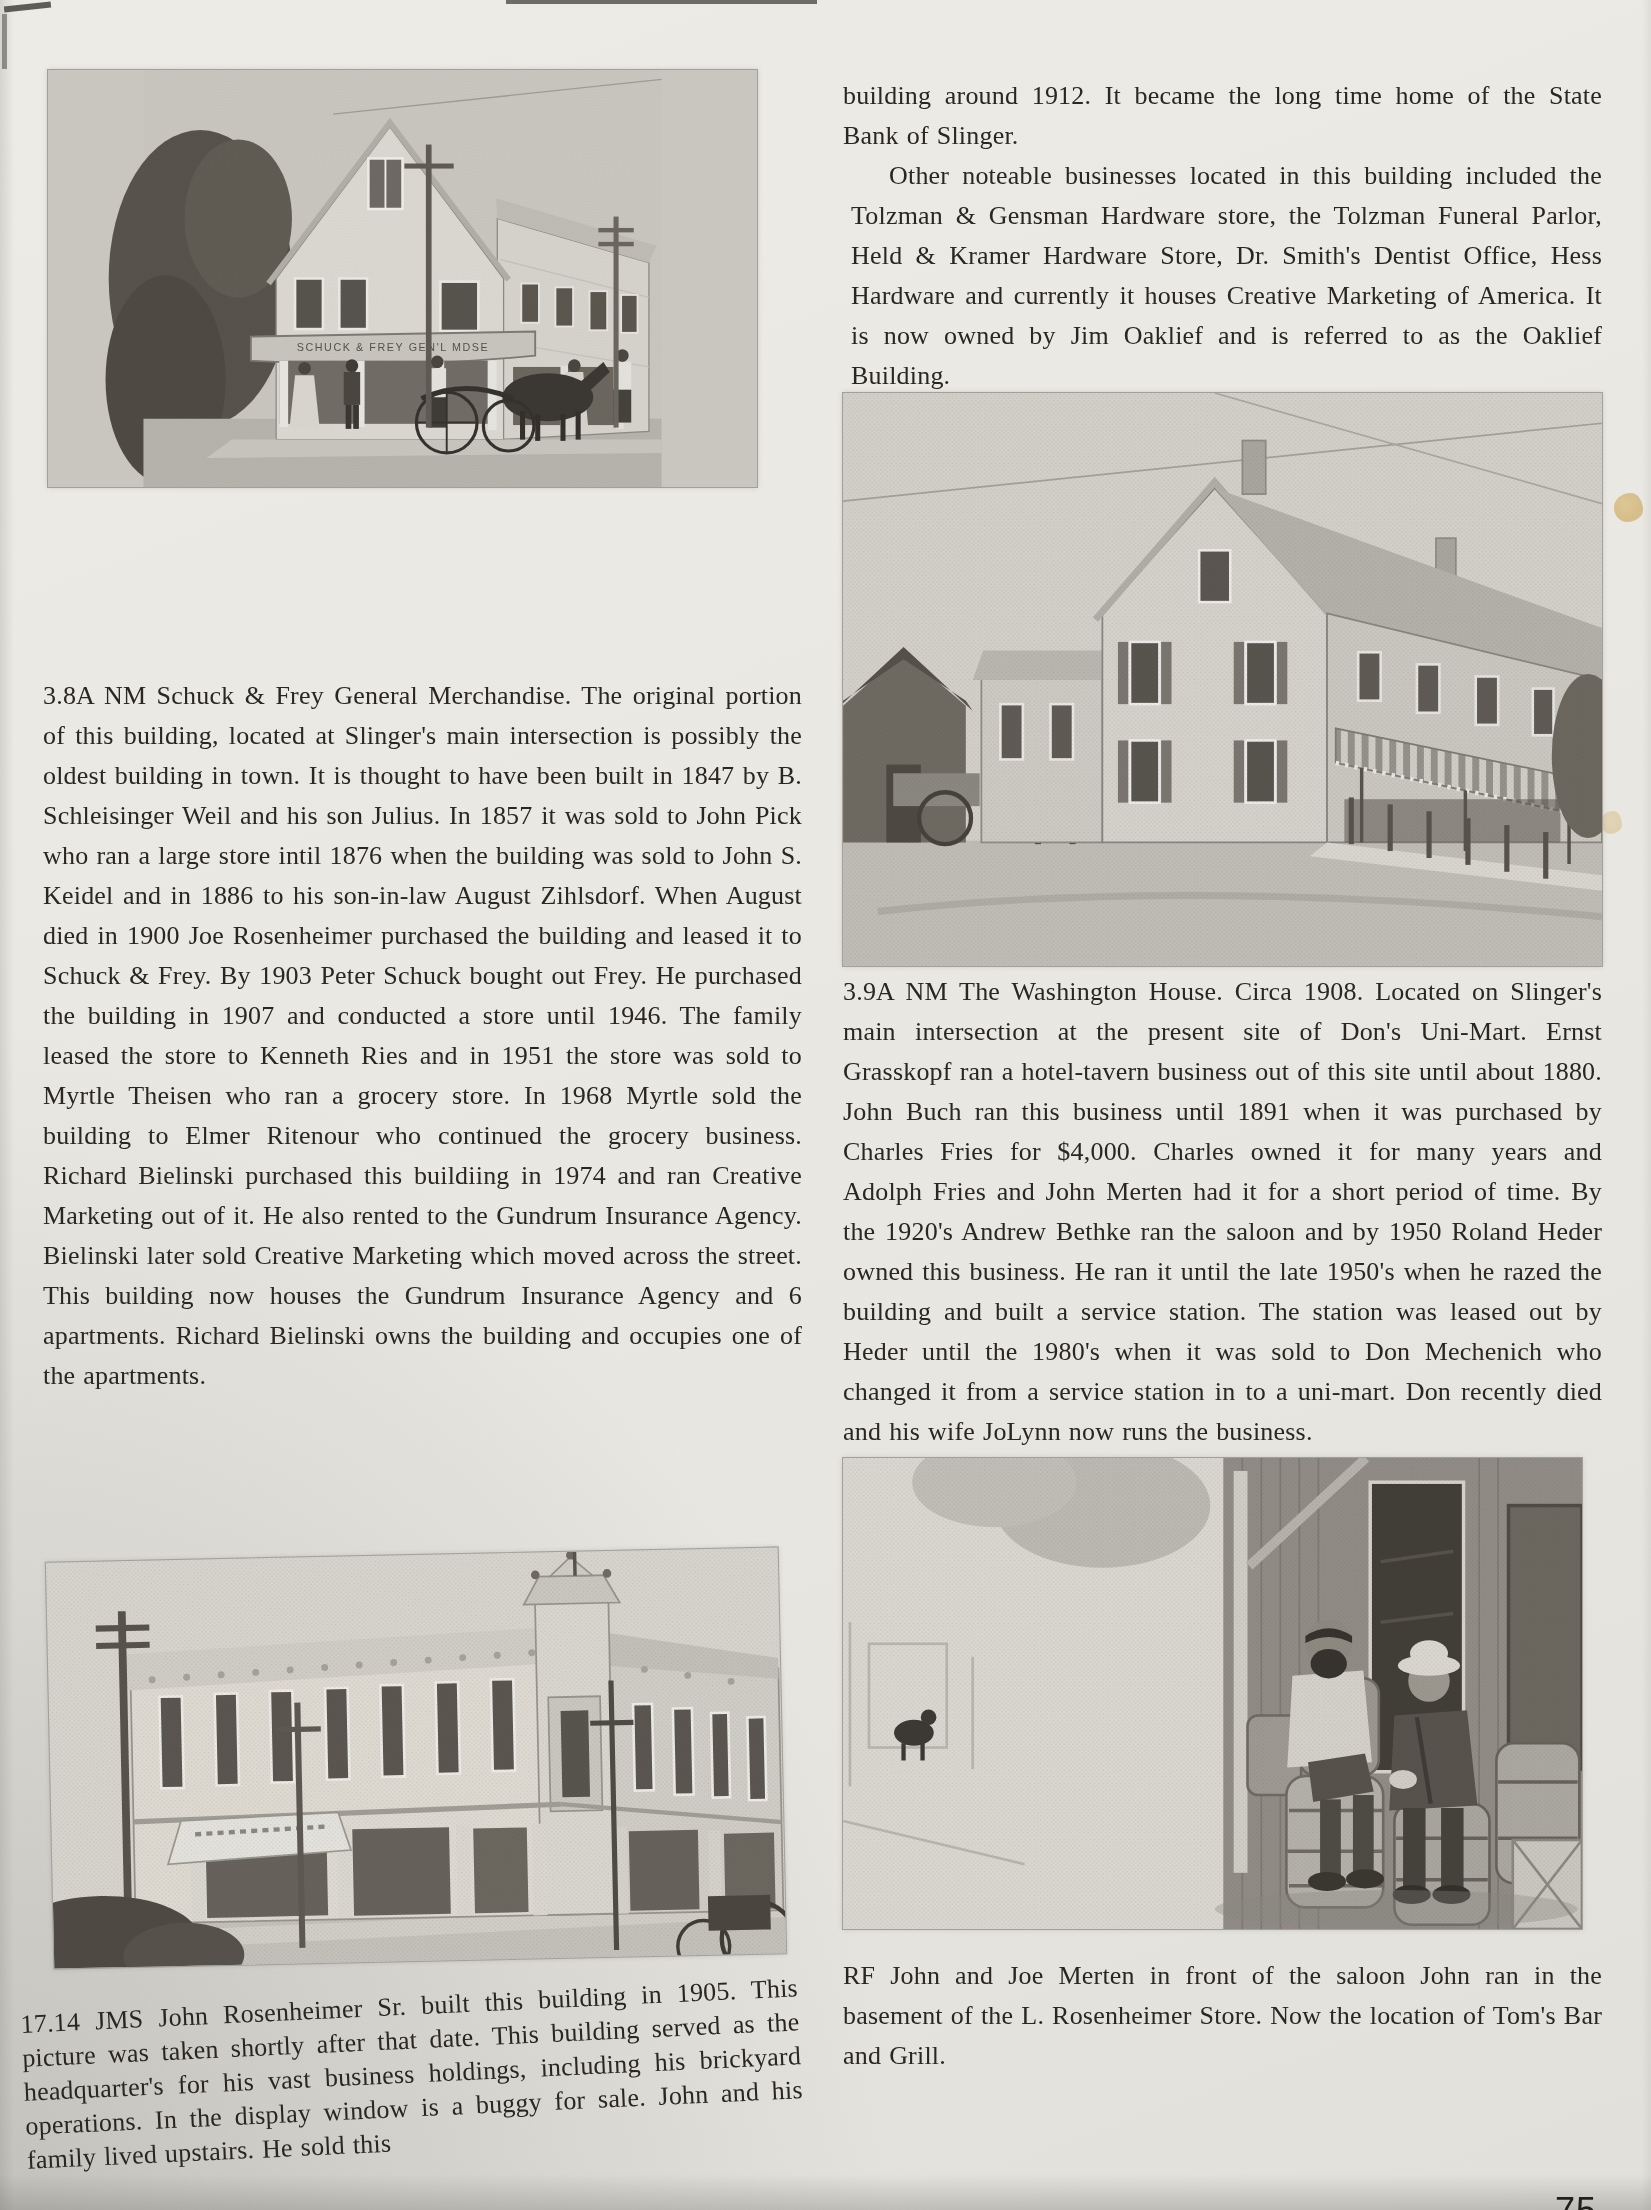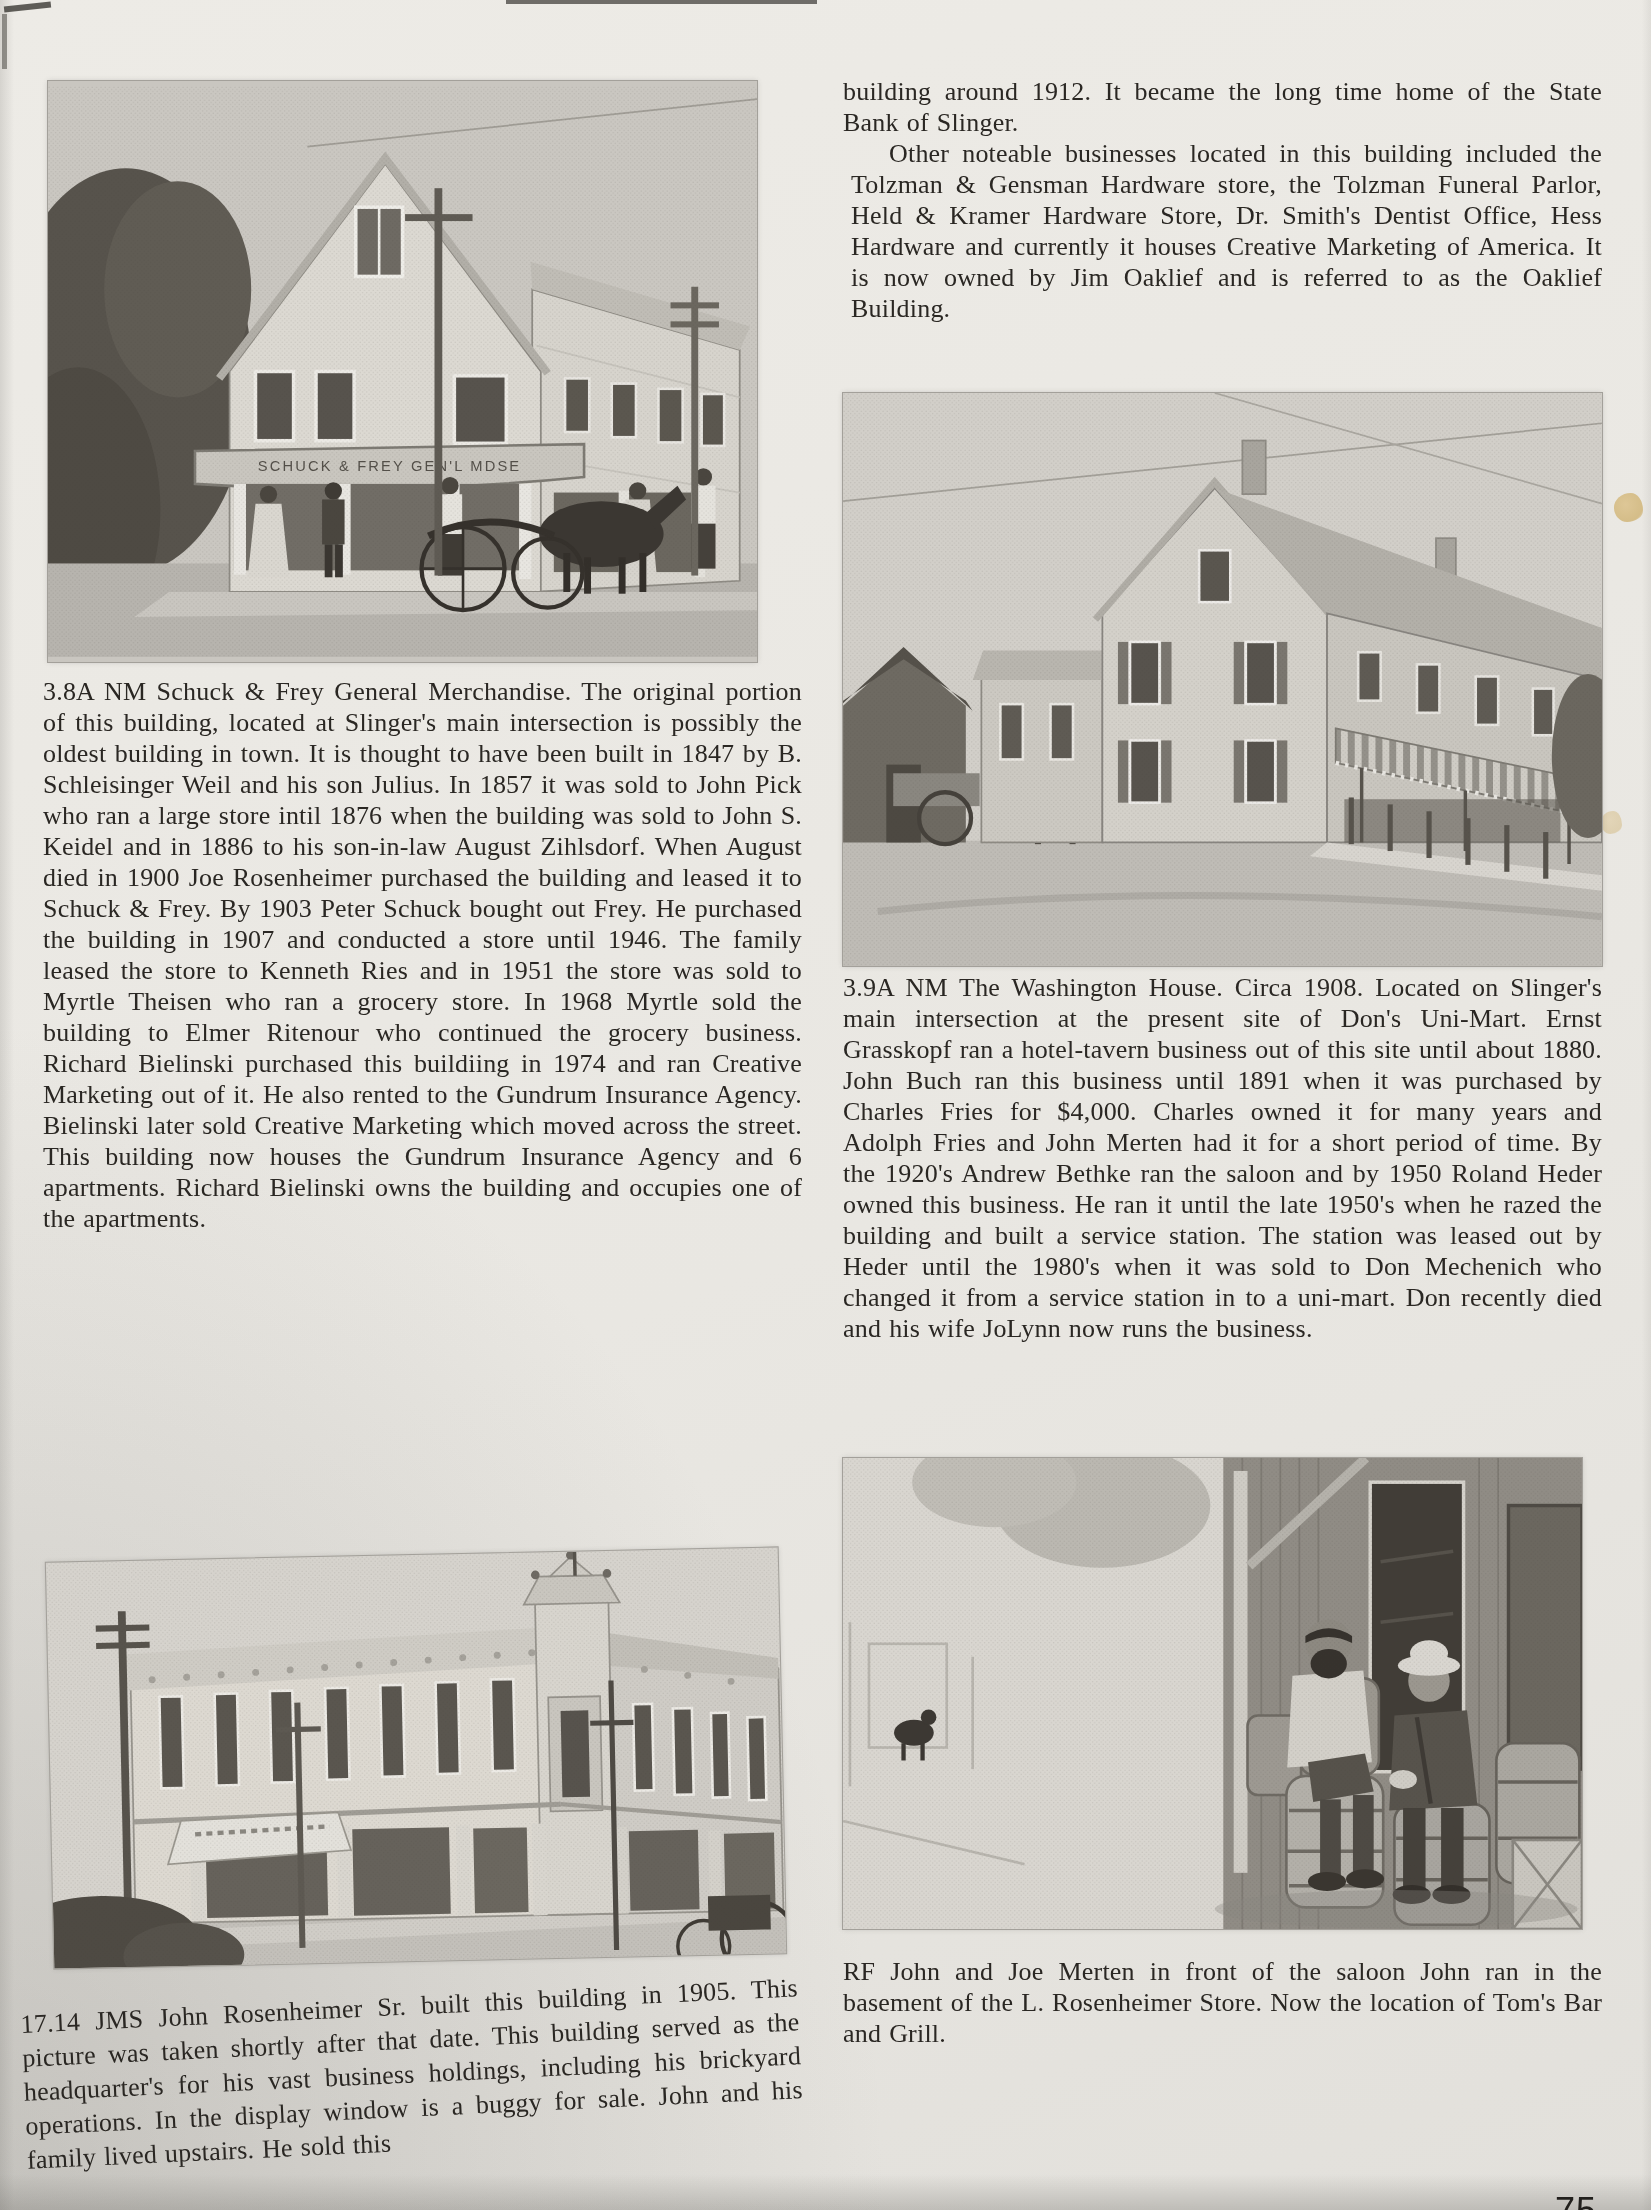--- a/index.html
+++ b/index.html
@@ -8,21 +8,21 @@
     background:
       radial-gradient(ellipse at 0% 100%, rgba(125,123,118,.32), rgba(0,0,0,0) 38%),
       linear-gradient(to top, rgba(95,93,88,.28), rgba(0,0,0,0) 36px),
       linear-gradient(to right, rgba(90,88,84,.16), rgba(0,0,0,0) 14px),
       linear-gradient(to left, rgba(120,118,114,.12), rgba(0,0,0,0) 10.4px),
       linear-gradient(160deg,#edebe6 0%, #e9e7e2 55%, #e2e0db 100%);
     font-family:"Liberation Serif", serif;
     color:#262321;
   }
   .txt{
-    position:absolute; font-size:26px; line-height:31px;
+    position:absolute; font-size:26px; line-height:40px;
     text-align:justify; letter-spacing:0.2px; word-spacing:1.3px;
     color:#2a2723;
   }
   .txt p{margin:0;}
   .txt p.indent{text-indent:38px;margin-left:8px;}
   .photo{
     position:absolute; background:#c9c6c0;
     outline:0.9px solid #a3a09a;
     box-shadow:0 0 5.2px rgba(80,78,74,.25);
   }
@@ -46,21 +46,21 @@
 <body>
 
 <div class="page">
 
   <div class="artifact" id="top-line"></div>
   <div class="artifact" id="corner-mark-a"></div>
   <div class="artifact" id="corner-mark-b"></div>
   <div class="artifact stain" id="stain-1"></div>
   <div class="artifact stain" id="stain-2"></div>
 
-  <div class="photo" id="photo-1" style="left:48px; top:81px; width:709px; height:581px;">
+  <div class="photo" id="photo-1" style="left:48px; top:70px; width:709px; height:417px;">
     <svg viewBox="0 0 820 660">
       <defs>
         <pattern id="ht1" width="5" height="5" patternUnits="userSpaceOnUse">
           <circle cx="1.2" cy="1.2" r="0.8" fill="#3e3a34"></circle>
             <circle cx="3.7" cy="3.7" r="0.8" fill="#3e3a34"></circle>
         </pattern>
       </defs>
       <rect width="820" height="660" fill="#cac7c1"></rect>
       <line x1="300" y1="70" x2="820" y2="15" stroke="#a09d96" stroke-width="2"></line>
       <g>

